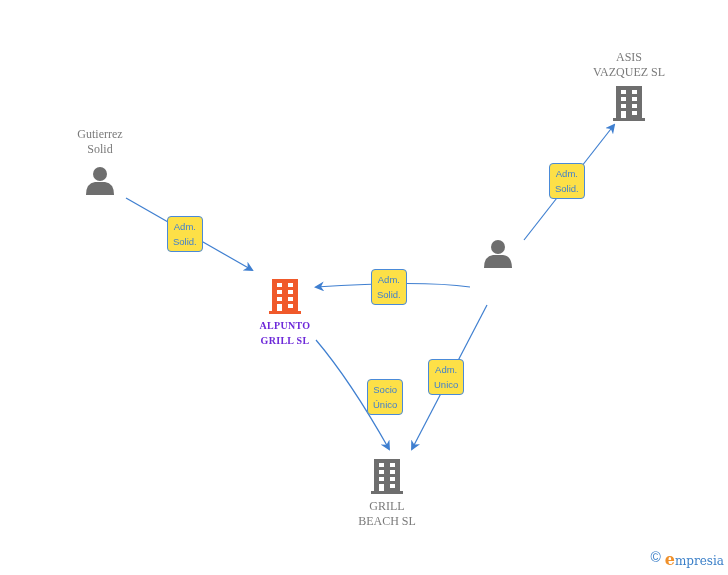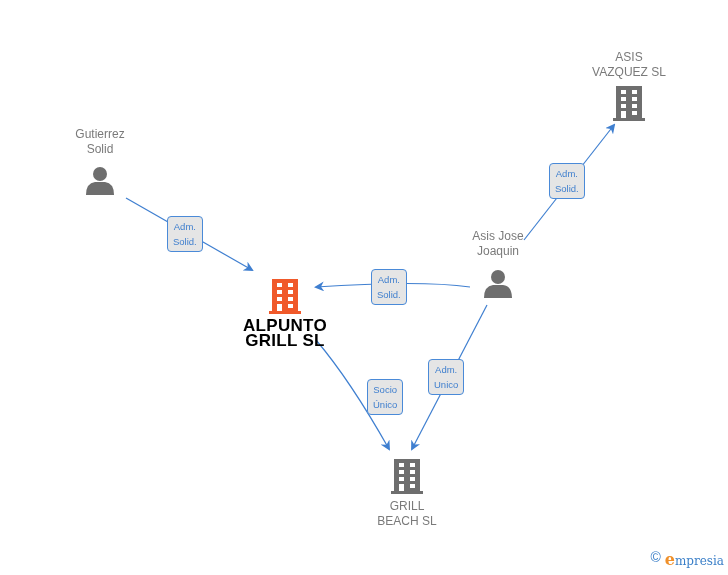--- a/index.html
+++ b/index.html
@@ -1,23 +1,23 @@
 <!DOCTYPE html>
 <html><head>
   <meta charset="utf-8">
   <style>
     html, body { margin: 0; padding: 0; background: #ffffff; }
     body { width: 728px; height: 575px; position: relative; overflow: hidden;
            font-family: "Liberation Sans", sans-serif; }
     #edges { position: absolute; left: 0; top: 0; width: 728px; height: 575px; }
     .node { position: absolute; text-align: center; color: #7a7a7a; font-size: 12px; line-height: 15px; }
-    .node .label { display: block; white-space: pre-line; }
-    .node.main .label { font-weight: bold; font-size: 17px; letter-spacing: 0.3px; color: #000000; }
+    .node .label { display: block; white-space: pre-line; font-family: Liberation Serif, serif; }
+    .node.main .label { font-weight: bold; font-size: 10px; letter-spacing: 0.3px; color: #6d28d9; }
     .node svg { display: block; margin: 0 auto; }
-    .edge-label { position: absolute; background: #e5e5e5; border: 1px solid #4a8ad8; border-radius: 4px;
+    .edge-label { position: absolute; background: #fde047; border: 1px solid #4a8ad8; border-radius: 4px;
                   color: #3f7fce; font-size: 9.5px; line-height: 15px; text-align: center;
                   padding: 2px 5px; white-space: pre-line; }
     .footer { position: absolute; right: 4px; bottom: 6px; font-size: 12px; color: #3a7fc8; display: flex; align-items: center; gap: 4px; }
     .footer .copy { font-size: 14px; color: #3a7fc8; }
     .footer .brand { font-family: "DejaVu Serif", serif; color: #3a7fc8; font-size: 12px; margin-top: 6px; }
     .footer .brand .e { color: #f0902a; font-size: 16px; font-weight: bold; }
   </style>
 </head>
 <body>
 
@@ -75,29 +75,27 @@
         <rect x="20" y="19" width="5" height="4"></rect>
       <rect x="9" y="26" width="5" height="7"></rect>
         <rect x="20" y="26" width="5" height="4"></rect>
     </g>
   </svg>
   <span class="label" style="margin-top:4px;">ALPUNTO
 GRILL  SL</span>
 </div>
 
 <div class="node" style="left:458px; top:229px; width:80px;">
-  <span class="label">Asis Jose
-Joaquin</span>
   <svg width="30" height="30" viewBox="0 0 30 30" style="margin-top:10px;">
     <circle cx="15" cy="8" r="7" fill="#6e6e6e"></circle>
     <path d="M1,29 Q1,17 10,16 L20,16 Q29,17 29,29 Z" fill="#6e6e6e"></path>
   </svg>
 </div>
 
-<div class="node" style="left:364px; top:458px; width:86px;">
+<div class="node" style="left:344px; top:458px; width:86px;">
   <svg width="34" height="36" viewBox="0 0 34 36">
     <rect x="4" y="1" width="26" height="34" fill="#6e6e6e"></rect>
     <rect x="1" y="33" width="32" height="3" fill="#6e6e6e"></rect>
     <g fill="#fff">
       <rect x="9" y="5" width="5" height="4"></rect>
         <rect x="20" y="5" width="5" height="4"></rect>
       <rect x="9" y="12" width="5" height="4"></rect>
         <rect x="20" y="12" width="5" height="4"></rect>
       <rect x="9" y="19" width="5" height="4"></rect>
         <rect x="20" y="19" width="5" height="4"></rect>

